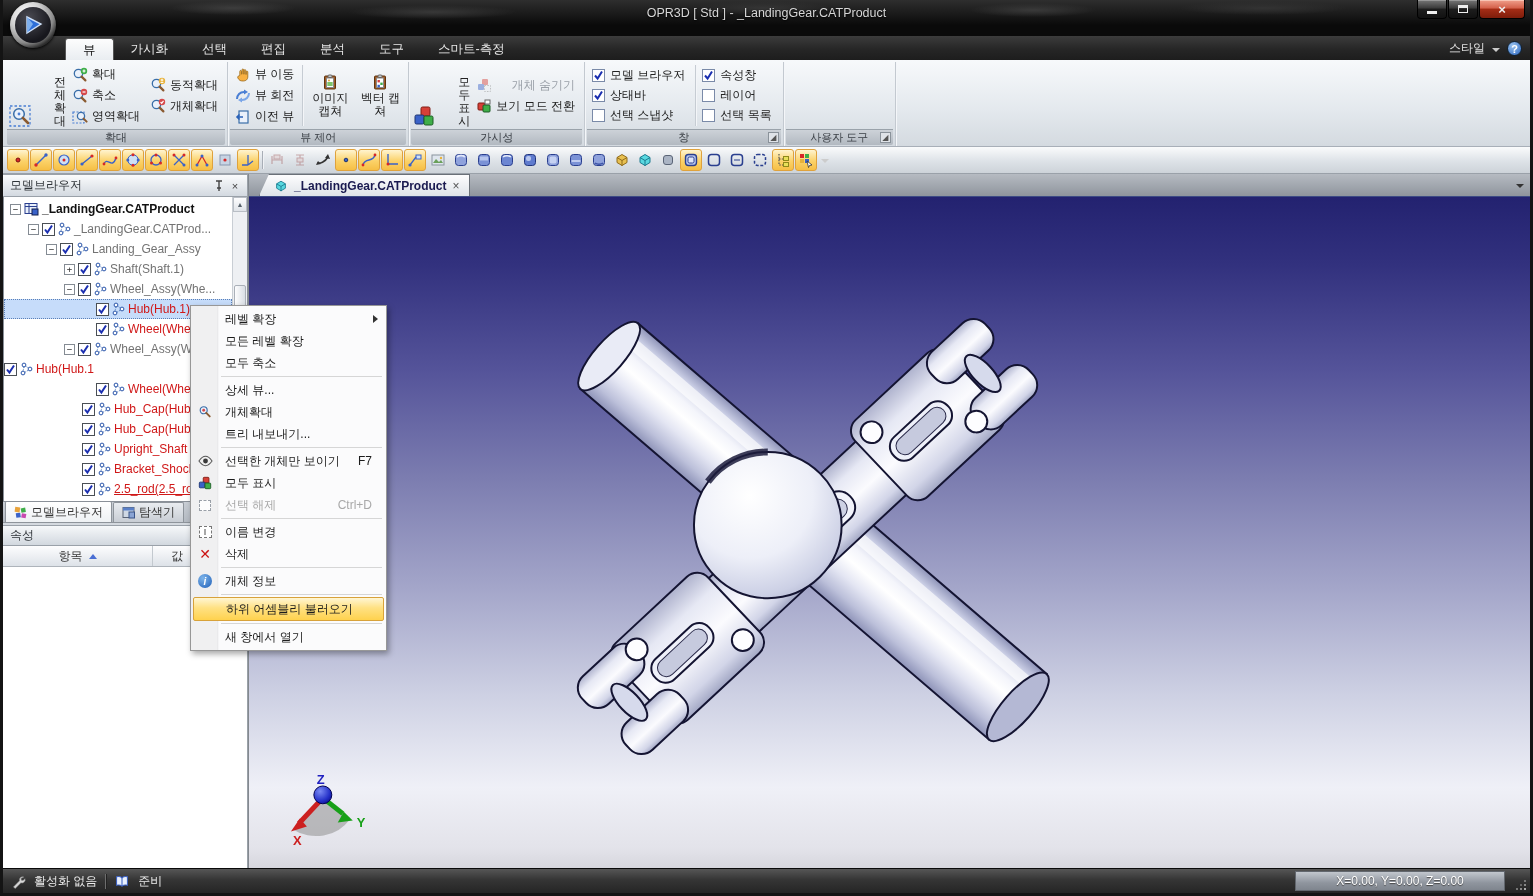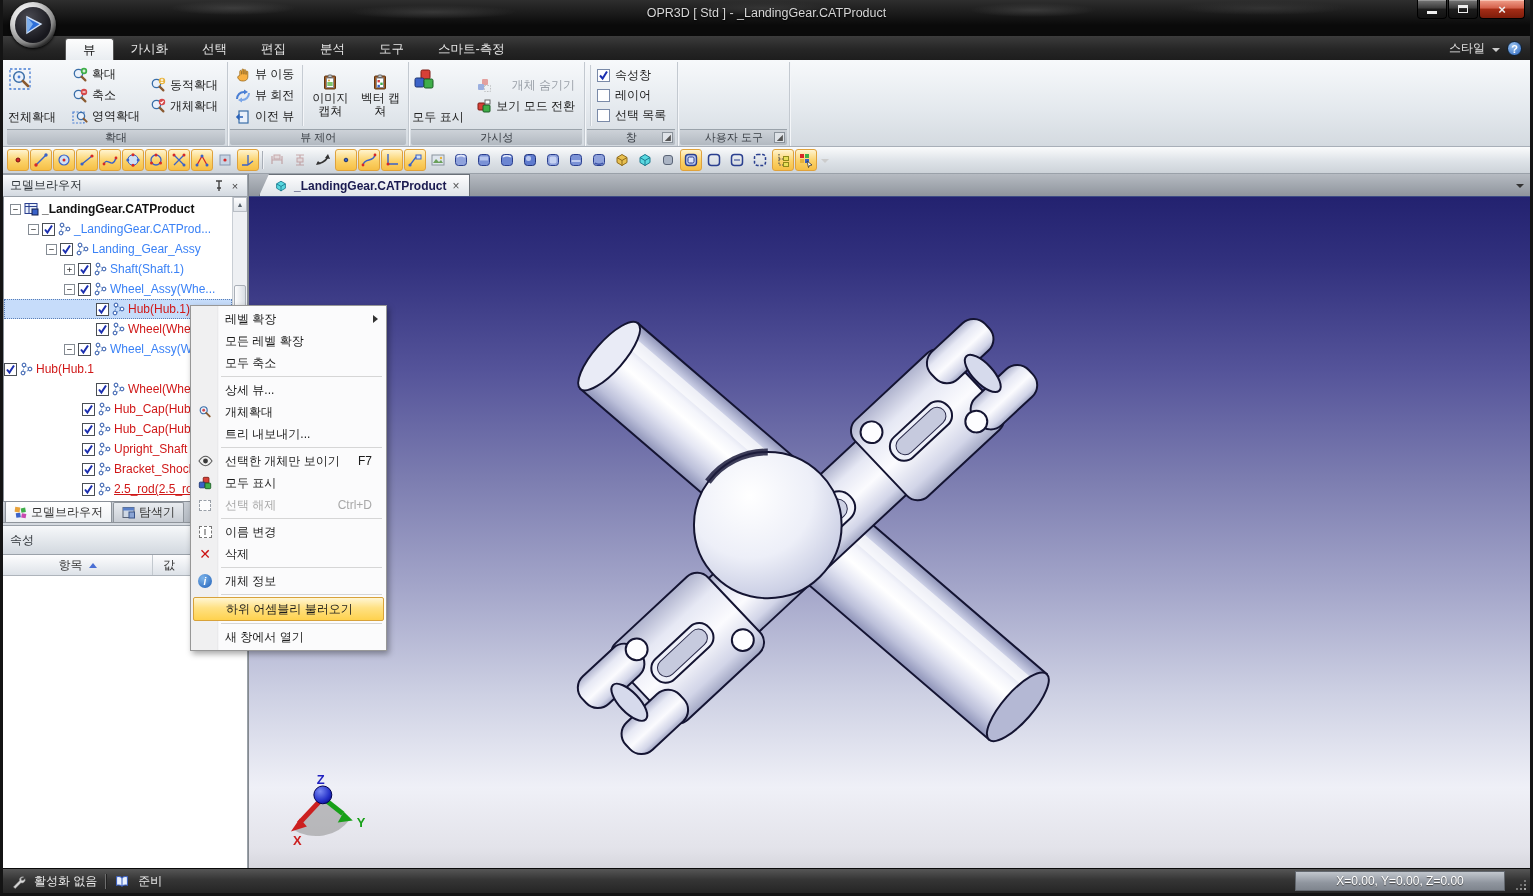--- a/index.html
+++ b/index.html
@@ -51,21 +51,21 @@
 
   
   .ribbon{height:87px;flex:none;background:linear-gradient(#f7f9fb,#e3e8ed 60%,#d4dae0);
     border-bottom:1px solid #a8afb8;display:flex;padding:2px 0 0 2px;}
   .rgroup{display:flex;flex-direction:column;border-right:1px solid #c3c9d0;box-shadow:1px 0 0 #f4f6f9;}
   .rbody{flex:1;display:flex;align-items:stretch;padding:1px 3px;}
   .rcap{height:16px;margin:0 2px 1px;background:linear-gradient(#cdd2d8,#b2b9c1);border-top:1px solid #9aa2aa;
     border-radius:0 0 2px 2px;color:#3a3f45;font-size:11px;text-align:center;line-height:15px;position:relative;}
   .rcap .rexp{position:absolute;right:2px;top:2px;width:11px;height:11px;border:1px solid #8a929a;background:#dfe3e8;
     font-size:8px;line-height:9px;text-align:center;color:#555;}
-  .rbig{width:60px;display:flex;flex-direction:column;align-items:flex-start;justify-content:center;gap:20px;text-align:center;line-height:13px;}
+  .rbig{width:60px;display:flex;flex-direction:row;align-items:flex-end;justify-content:center;gap:20px;text-align:center;line-height:13px;}
   .rcol{display:flex;flex-direction:column;justify-content:center;}
   .rsm{height:21px;display:flex;align-items:center;gap:4px;padding:0 6px 0 4px;white-space:nowrap;}
   .rsep{width:1px;background:#c6ccd3;box-shadow:1px 0 0 #f3f5f8;margin:2px 2px;}
   .rtall{width:50px;display:flex;flex-direction:column;align-items:center;justify-content:center;gap:2px;text-align:center;line-height:13px;}
   .rsm.disabled,.rtall.disabled{color:#9aa0a8;justify-content:space-between;}
   .rsm.disabled svg,.rtall.disabled svg{opacity:.45;}
   .rcb{height:20px;display:flex;align-items:center;gap:5px;padding:0 8px 0 4px;white-space:nowrap;}
   .ck{width:13px;height:13px;background:#fff;border:1px solid #7a8aa8;display:inline-flex;align-items:center;justify-content:center;flex:none;}
   .i16{width:16px;height:16px;flex:none;}
   .i24{width:24px;height:24px;flex:none;}
@@ -90,36 +90,36 @@
   .treescroll{position:absolute;right:0;top:0;bottom:0;width:15px;background:#eef0f3;border-left:1px solid #c9ced4;}
   .sarr{height:15px;display:flex;align-items:center;justify-content:center;background:linear-gradient(#fdfdfe,#dfe3e8);border:1px solid #b9bec5;color:#55606a;font-size:7px;}
   .sarr.dn{position:absolute;bottom:0;left:0;right:0;}
   .sthumb{position:absolute;left:1px;right:1px;top:88px;height:52px;background:linear-gradient(90deg,#fdfdfe,#d9dee4);border:1px solid #aab0b8;border-radius:2px;}
   .sthumb::after{content:"";position:absolute;left:3px;right:3px;top:22px;border-top:1px solid #9aa2ac;box-shadow:0 3px 0 #9aa2ac,0 6px 0 #9aa2ac;}
   .tree{position:absolute;left:0;top:2px;right:15px;}
   .trow{height:20px;display:flex;align-items:center;gap:3px;white-space:nowrap;overflow:hidden;padding-right:2px;}
   .trow.sel{background:#c6dcfa;outline:1px dotted #5a80b8;outline-offset:-1px;}
   .tlabel{font-size:12px;}
   .tlabel.root{font-weight:bold;color:#111;}
-  .tlabel.asm{color:#3b82f6;}
+  .tlabel.asm{color:#737373;}
   .tlabel.part{color:#d01818;}
   .tlabel.u{text-decoration:underline;}
   .exp{width:11px;height:11px;flex:none;border:1px solid #848b93;background:#fff;color:#333;
     font-size:9px;line-height:9px;text-align:center;font-family:"DejaVu Sans Mono",monospace;}
   .tck{width:13px;height:13px;flex:none;background:#fff;border:1px solid #4a4f55;display:flex;align-items:center;justify-content:center;}
   .picon{flex:none;}
 
   .btabs{height:21px;flex:none;display:flex;align-items:flex-end;background:linear-gradient(#c9ced5,#b4bac2);border-bottom:1px solid #8e949b;padding-left:2px;}
   .btab{height:20px;display:flex;align-items:center;gap:4px;padding:0 8px;font-size:12px;color:#333;
     background:linear-gradient(#e9ecf0,#c8cdd4);border:1px solid #8e949b;border-bottom:none;border-radius:2px 2px 0 0;margin-right:1px;}
   .btab.active{background:linear-gradient(#fff,#eef1f4);height:21px;}
   .props{flex:1;display:flex;flex-direction:column;margin-top:2px;min-height:0;}
-  .prophead{height:30px;flex:none;background:linear-gradient(#f6f8fa,#d2d8df);border:1px solid #9aa1a9;border-left:none;
+  .prophead{height:21px;flex:none;background:linear-gradient(#f6f8fa,#d2d8df);border:1px solid #9aa1a9;border-left:none;
     display:flex;align-items:center;padding-left:7px;color:#2e3338;}
-  .propcols{height:21px;flex:none;display:flex;background:linear-gradient(#fdfdfe,#dde2e8);border-bottom:1px solid #aeb4bb;}
+  .propcols{height:21px;flex:none;display:flex;background:linear-gradient(#fdfdfe,#dde2e8);border-bottom:1px solid #aeb4bb;gap:8px;}
   .pcol{display:flex;align-items:center;padding:0 8px;border-right:1px solid #c3c9cf;color:#333;}
   .pcol.c1{width:150px;justify-content:center;gap:6px;}
   .pcol.c2{flex:1;padding-left:10px;}
   .sortarr{width:0;height:0;border-left:4px solid transparent;border-right:4px solid transparent;border-bottom:5px solid #4a6fd4;}
   .propbody{flex:1;background:#fff;border-right:1px solid #9aa1a9;}
 
   
   .docarea{flex:1;display:flex;flex-direction:column;min-width:0;}
   .tabbar{height:23px;flex:none;background:linear-gradient(#b6bbc2,#8f959d);display:flex;align-items:flex-end;position:relative;
      border-bottom:1px solid #3d4b85;}
@@ -352,20 +352,42 @@
                 </svg>
               <span>보기 모드 전환</span>
             </div>
           </div>
         </div>
         <div class="rcap">가시성</div>
       </div>
 
       <div class="rgroup">
         <div class="rbody">
+          <div class="rcol">
+            <div class="rcb">
+              <span class="ck">
+                  <svg width="11" height="11" viewBox="0 0 11 11">
+                    <path d="M2 5.5l2.6 3 4.4-7" stroke="#1b2fb0" stroke-width="2" fill="none"></path>
+                  </svg>
+                </span>
+              <span>모델 브라우저</span>
+            </div>
+            <div class="rcb">
+              <span class="ck">
+                  <svg width="11" height="11" viewBox="0 0 11 11">
+                    <path d="M2 5.5l2.6 3 4.4-7" stroke="#1b2fb0" stroke-width="2" fill="none"></path>
+                  </svg>
+                </span>
+              <span>상태바</span>
+            </div>
+            <div class="rcb">
+              <span class="ck"></span>
+              <span>선택 스냅샷</span>
+            </div>
+          </div>
           <div class="rsep"></div>
           <div class="rcol">
             <div class="rcb">
               <span class="ck">
                   <svg width="11" height="11" viewBox="0 0 11 11">
                     <path d="M2 5.5l2.6 3 4.4-7" stroke="#1b2fb0" stroke-width="2" fill="none"></path>
                   </svg>
                 </span>
               <span>속성창</span>
             </div>

